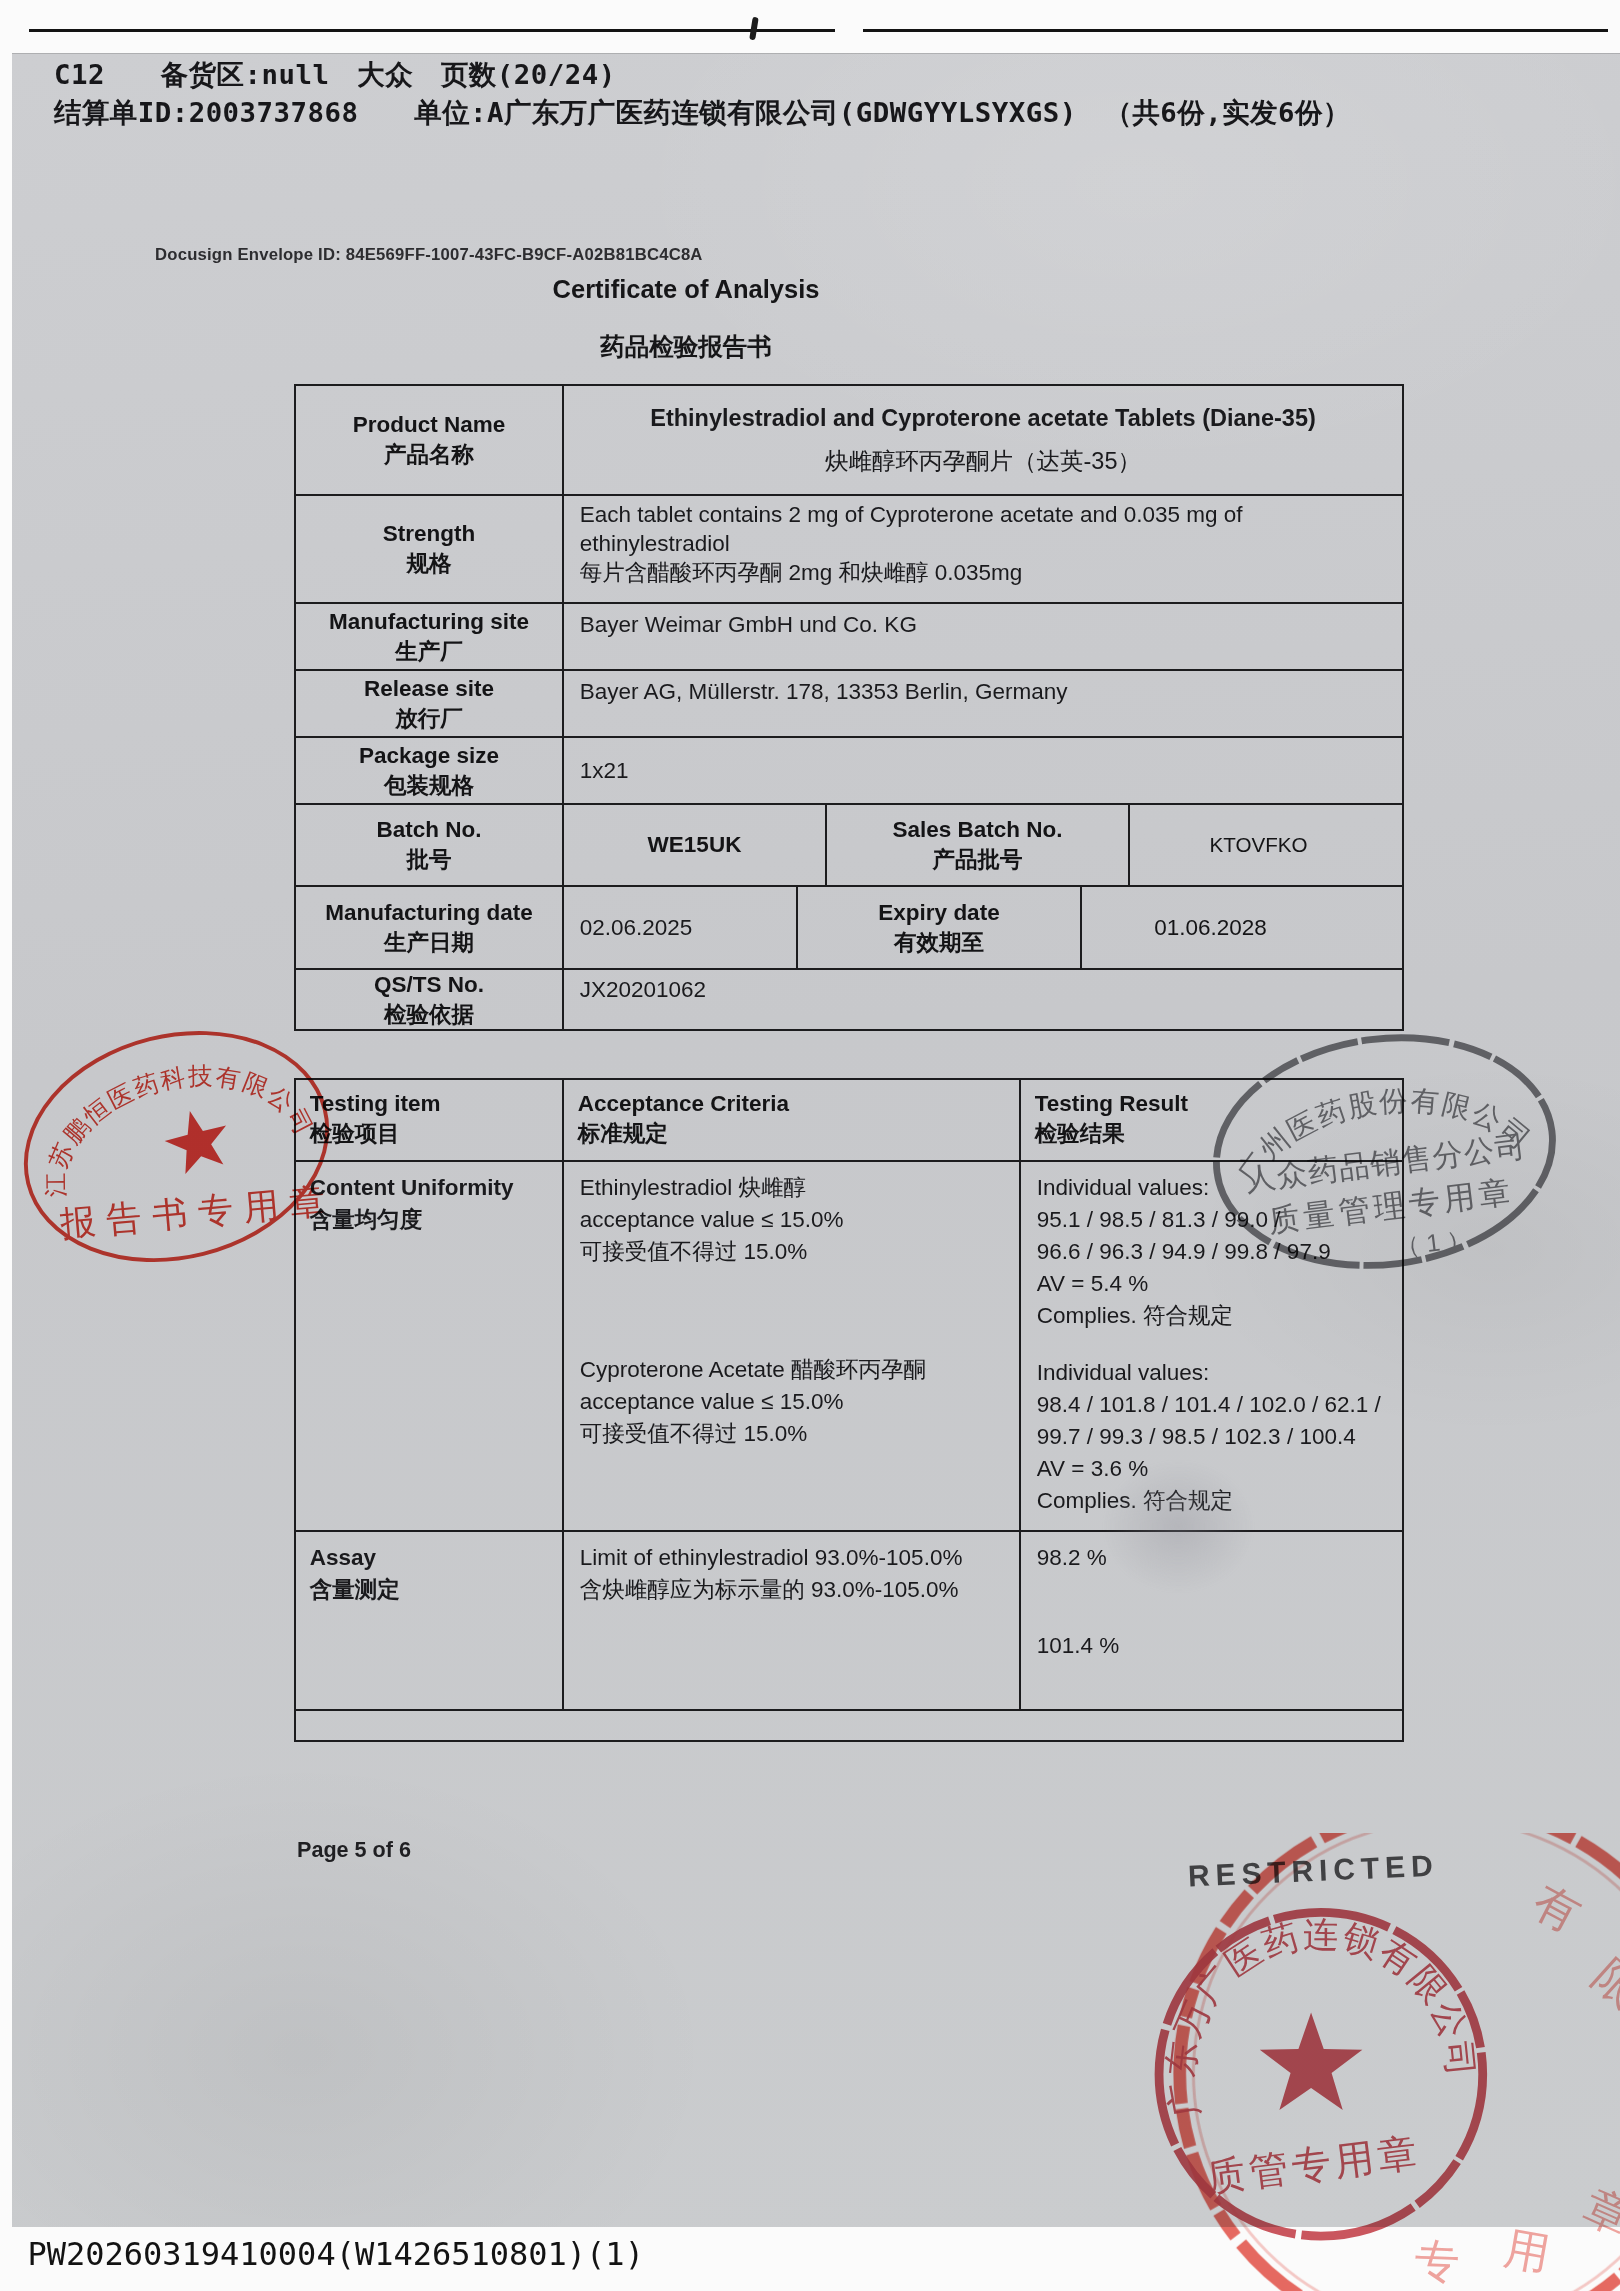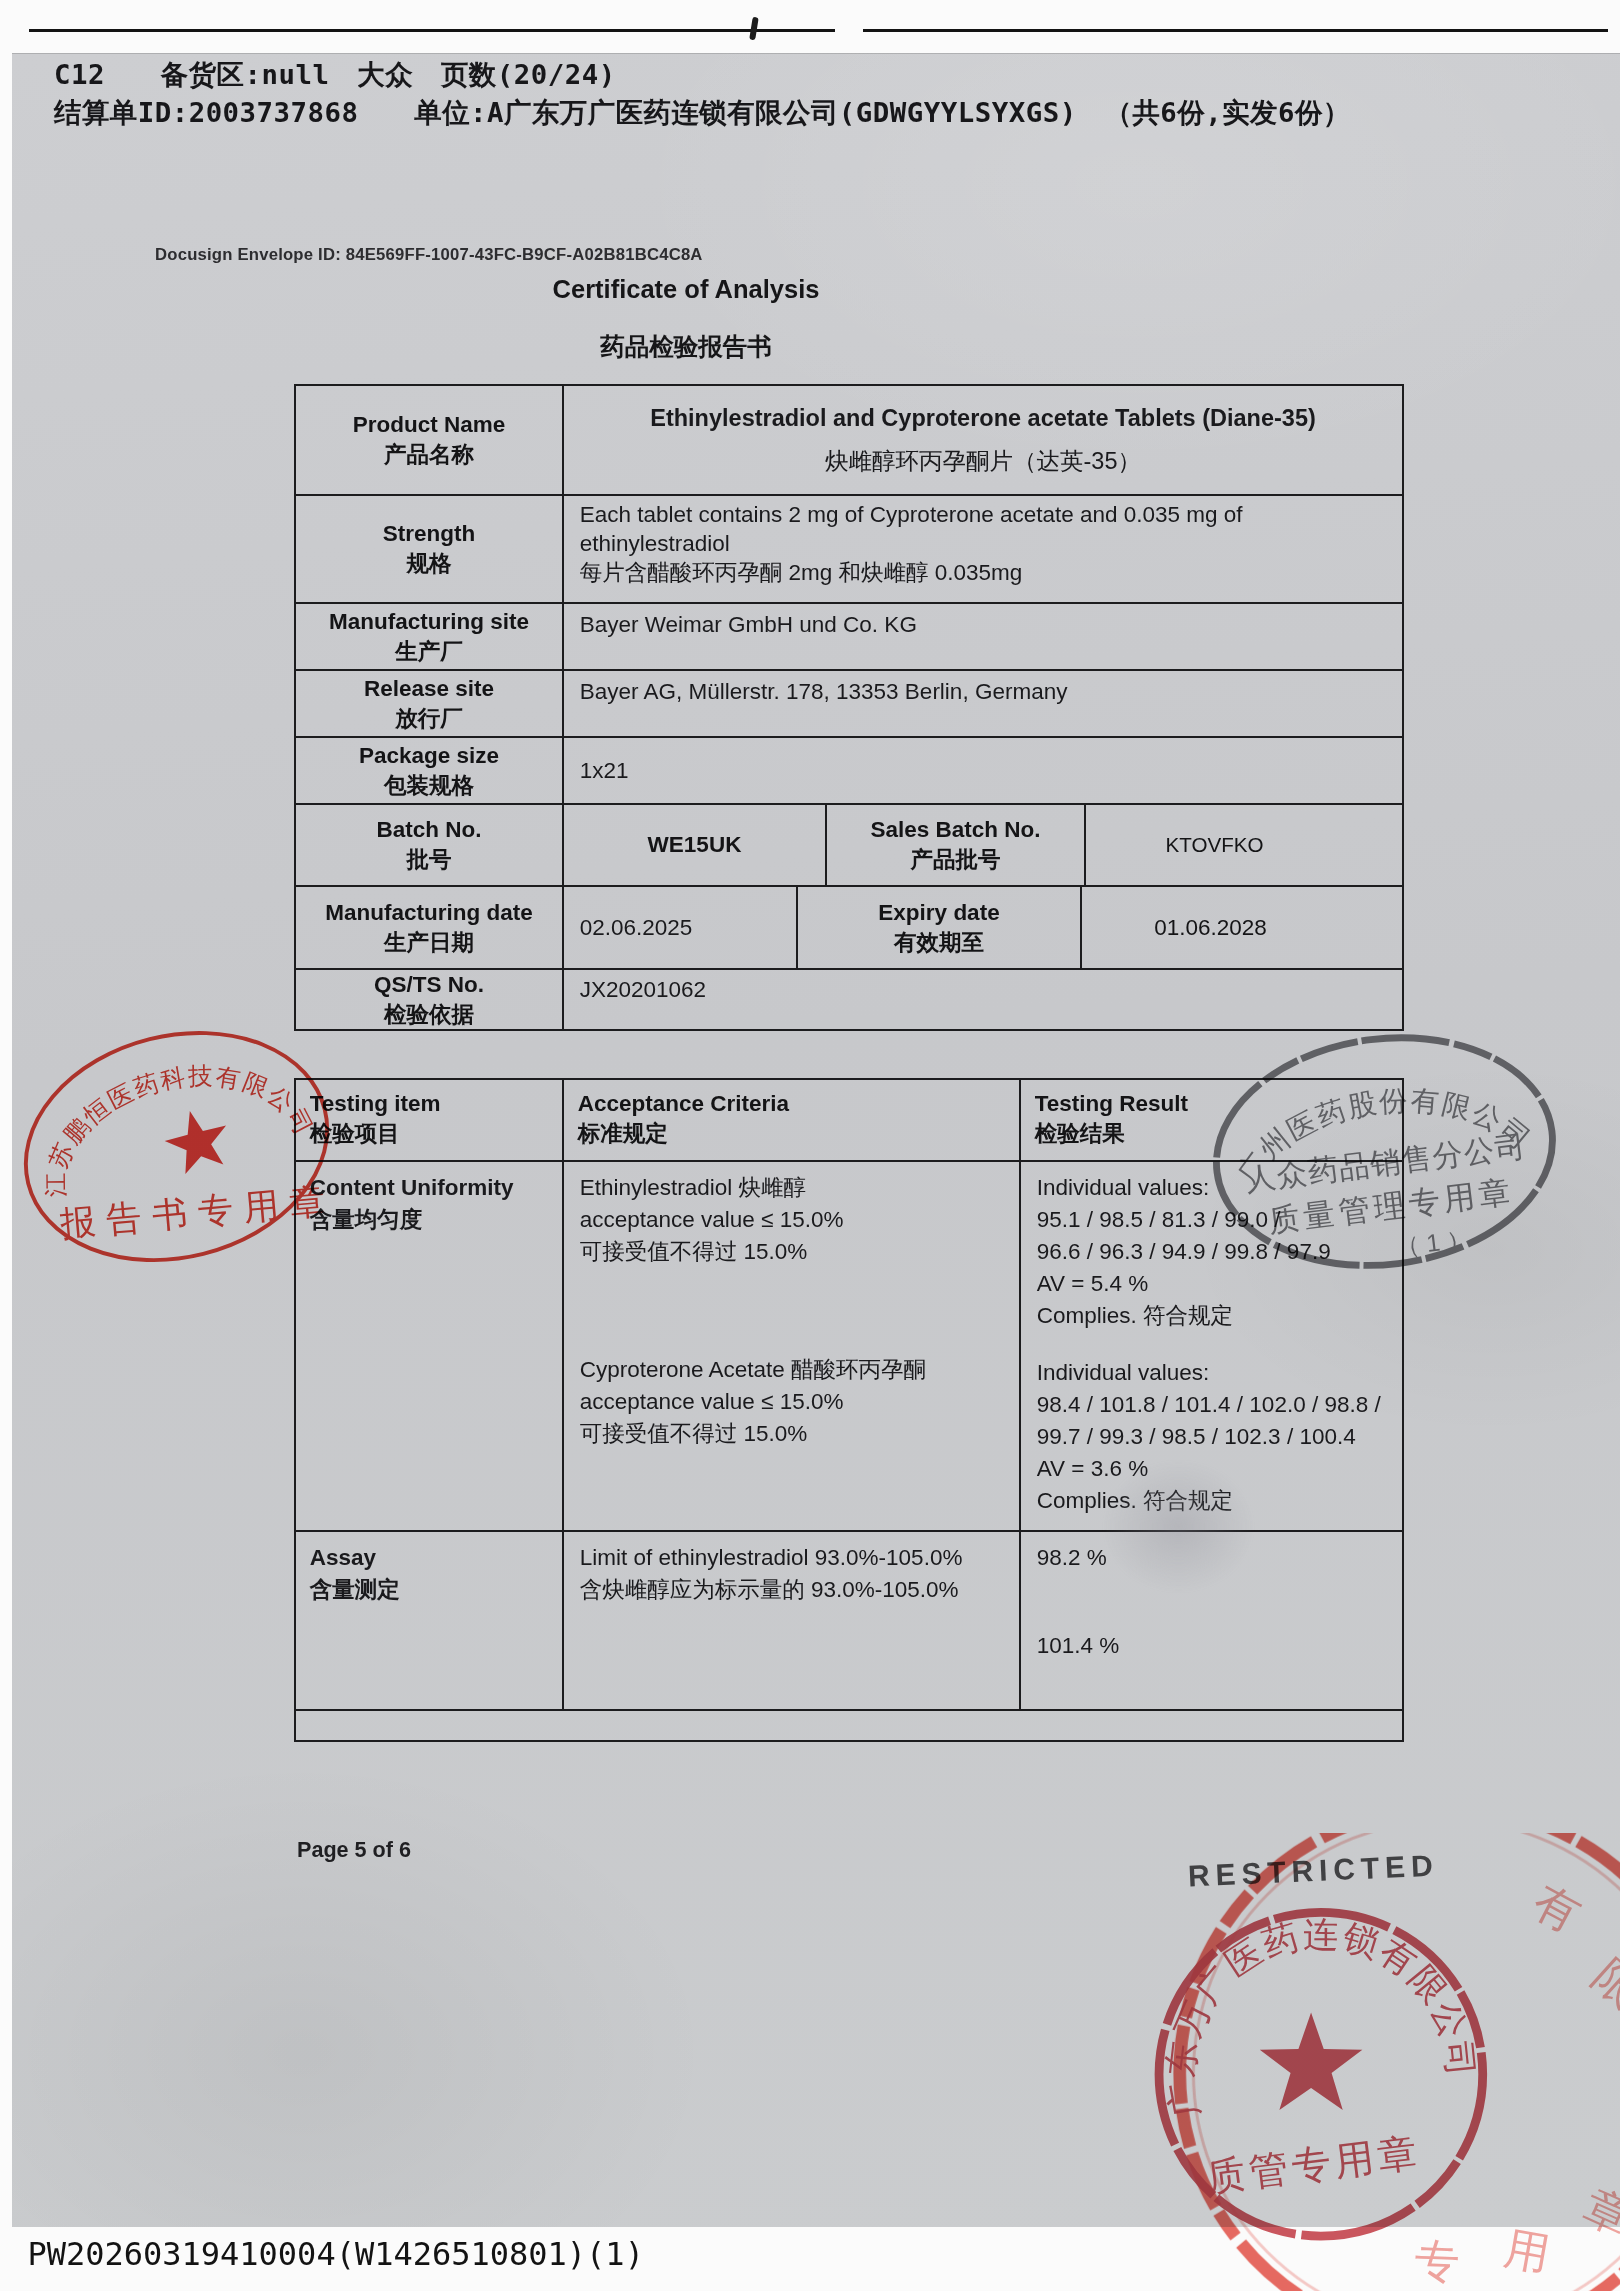--- a/index.html
+++ b/index.html
@@ -121,21 +121,21 @@
   </div>
 
   <div class="row" style="height:82px;">
     <div class="cell lblcell">
       <div>Batch No.</div>
       <div>批号</div>
     </div>
     <div class="cell lblcell" style="width:263px;">
       <div>WE15UK</div>
     </div>
-    <div class="cell lblcell" style="width:259px;">
+    <div class="cell lblcell" style="width:303px;">
       <div>Sales Batch No.</div>
       <div>产品批号</div>
     </div>
     <div class="cell lblcell" style="width:259px;font-weight:normal;font-size:20.6px;">
       <div>KTOVFKO</div>
     </div>
   </div>
 
   <div class="row" style="height:83px;">
     <div class="cell lblcell">
@@ -198,21 +198,21 @@
     <div class="cell" style="flex:1;padding:9.8px 15.7px;">
       <div>
         <div class="ln">Individual values:</div>
         <div class="ln">95.1 / 98.5 / 81.3 / 99.0 /</div>
         <div class="ln">96.6 / 96.3 / 94.9 / 99.8 / 97.9</div>
         <div class="ln">AV = 5.4 %</div>
         <div class="ln">Complies. 符合规定</div>
       </div>
       <div style="margin-top:25.5px;">
         <div class="ln">Individual values:</div>
-        <div class="ln">98.4 / 101.8 / 101.4 / 102.0 / 98.8 /</div>
+        <div class="ln">98.4 / 101.8 / 101.4 / 102.0 / 62.1 /</div>
         <div class="ln">99.7 / 99.3 / 98.5 / 102.3 / 100.4</div>
         <div class="ln">AV = 3.6 %</div>
         <div class="ln">Complies. 符合规定</div>
       </div>
     </div>
   </div>
 
   <div class="row" style="height:179px;">
     <div class="cell" style="width:266px;flex:none;padding:9.8px 13.7px;">
       <div class="ln bold">Assay</div>

